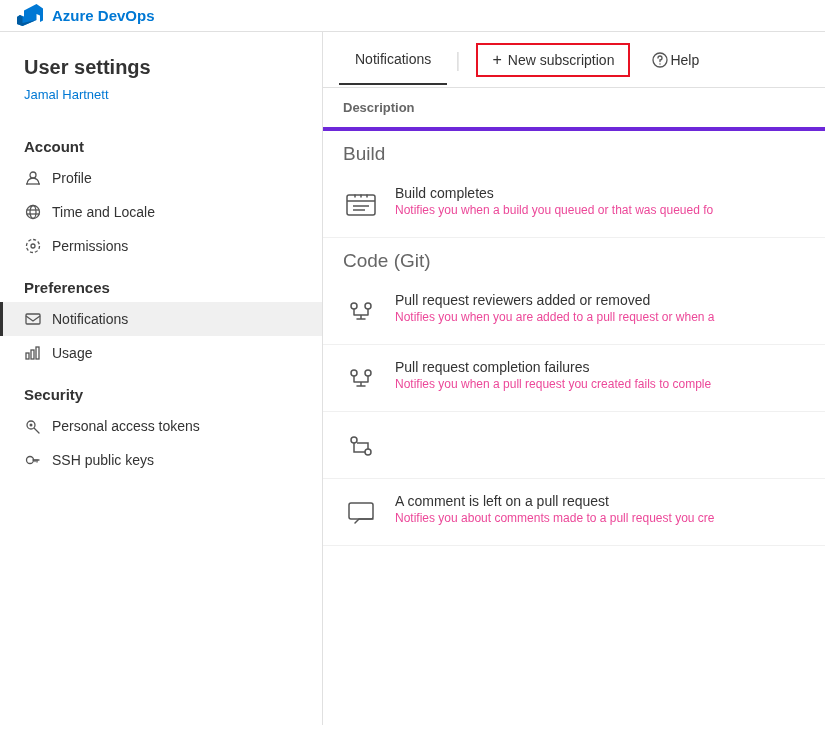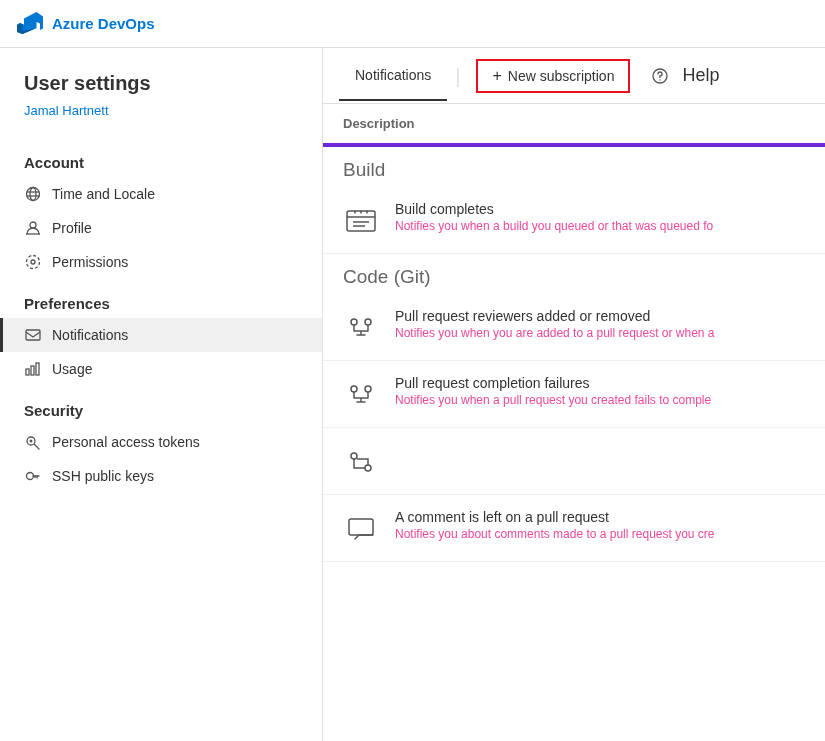--- a/index.html
+++ b/index.html
@@ -1,20 +1,20 @@
 <!DOCTYPE html>
 <html><head>
   <meta charset="utf-8">
   <style>
     * { box-sizing: border-box; margin: 0; padding: 0; }
     body { font-family: "Segoe UI", Arial, sans-serif; font-size: 14px; color: #333; background: #fff; height: 741px; overflow: hidden; }
 
     
     .topbar {
-      height: 48px;
+      height: 32px;
       background: #fff;
       border-bottom: 1px solid #e0e0e0;
       display: flex;
       align-items: center;
       padding: 0 16px;
     }
     .topbar-logo {
       display: flex;
       align-items: center;
       gap: 8px;
@@ -133,25 +133,25 @@
       background: #fff;
       color: #333;
       cursor: pointer;
       font-size: 14px;
       margin: 0 8px;
       outline: none;
     }
     .help-btn {
       display: flex;
       align-items: center;
-      gap: 14px;
+      gap: 2px;
       padding: 6px 10px;
       cursor: pointer;
       color: #333;
-      font-size: 18px;
+      font-size: 14px;
       background: none;
       border: none;
     }
 
     
     .content-body {
       padding: 0;
     }
     .content-table-header {
       padding: 12px 20px;
@@ -220,38 +220,38 @@
     <div class="sidebar-header">
       <div class="sidebar-title">User settings</div>
       <div class="sidebar-subtitle">Jamal Hartnett</div>
     </div>
 
     <div class="sidebar-section-label">Account</div>
 
     <div class="sidebar-item">
       <span class="sidebar-item-icon">
         <svg width="16" height="16" viewBox="0 0 16 16" fill="none">
+          <circle cx="8" cy="5" r="3" stroke="#555" stroke-width="1.3" fill="none"></circle>
+          <path d="M2 14c0-3.3 2.7-6 6-6s6 2.7 6 6" stroke="#555" stroke-width="1.3" fill="none" stroke-linecap="round"></path>
+          <line x1="1" y1="14" x2="15" y2="14" stroke="#555" stroke-width="1.3"></line>
+        </svg>
+      </span>
+      <span>Profile</span>
+    </div>
+
+    <div class="sidebar-item">
+      <span class="sidebar-item-icon">
+        <svg width="16" height="16" viewBox="0 0 16 16" fill="none">
           <circle cx="8" cy="8" r="6.5" stroke="#555" stroke-width="1.3"></circle>
           <ellipse cx="8" cy="8" rx="3" ry="6.5" stroke="#555" stroke-width="1.3"></ellipse>
           <line x1="1.5" y1="6" x2="14.5" y2="6" stroke="#555" stroke-width="1.3"></line>
           <line x1="1.5" y1="10" x2="14.5" y2="10" stroke="#555" stroke-width="1.3"></line>
         </svg>
       </span>
       <span>Time and Locale</span>
-    </div>
-
-    <div class="sidebar-item">
-      <span class="sidebar-item-icon">
-        <svg width="16" height="16" viewBox="0 0 16 16" fill="none">
-          <circle cx="8" cy="5" r="3" stroke="#555" stroke-width="1.3" fill="none"></circle>
-          <path d="M2 14c0-3.3 2.7-6 6-6s6 2.7 6 6" stroke="#555" stroke-width="1.3" fill="none" stroke-linecap="round"></path>
-          <line x1="1" y1="14" x2="15" y2="14" stroke="#555" stroke-width="1.3"></line>
-        </svg>
-      </span>
-      <span>Profile</span>
     </div>
 
     <div class="sidebar-item">
       <span class="sidebar-item-icon">
         <svg width="16" height="16" viewBox="0 0 16 16" fill="none">
           <circle cx="8" cy="8" r="6.5" stroke="#555" stroke-width="1.3" stroke-dasharray="3 2"></circle>
           <circle cx="8" cy="8" r="2" stroke="#555" stroke-width="1.3"></circle>
         </svg>
       </span>
       <span>Permissions</span>

